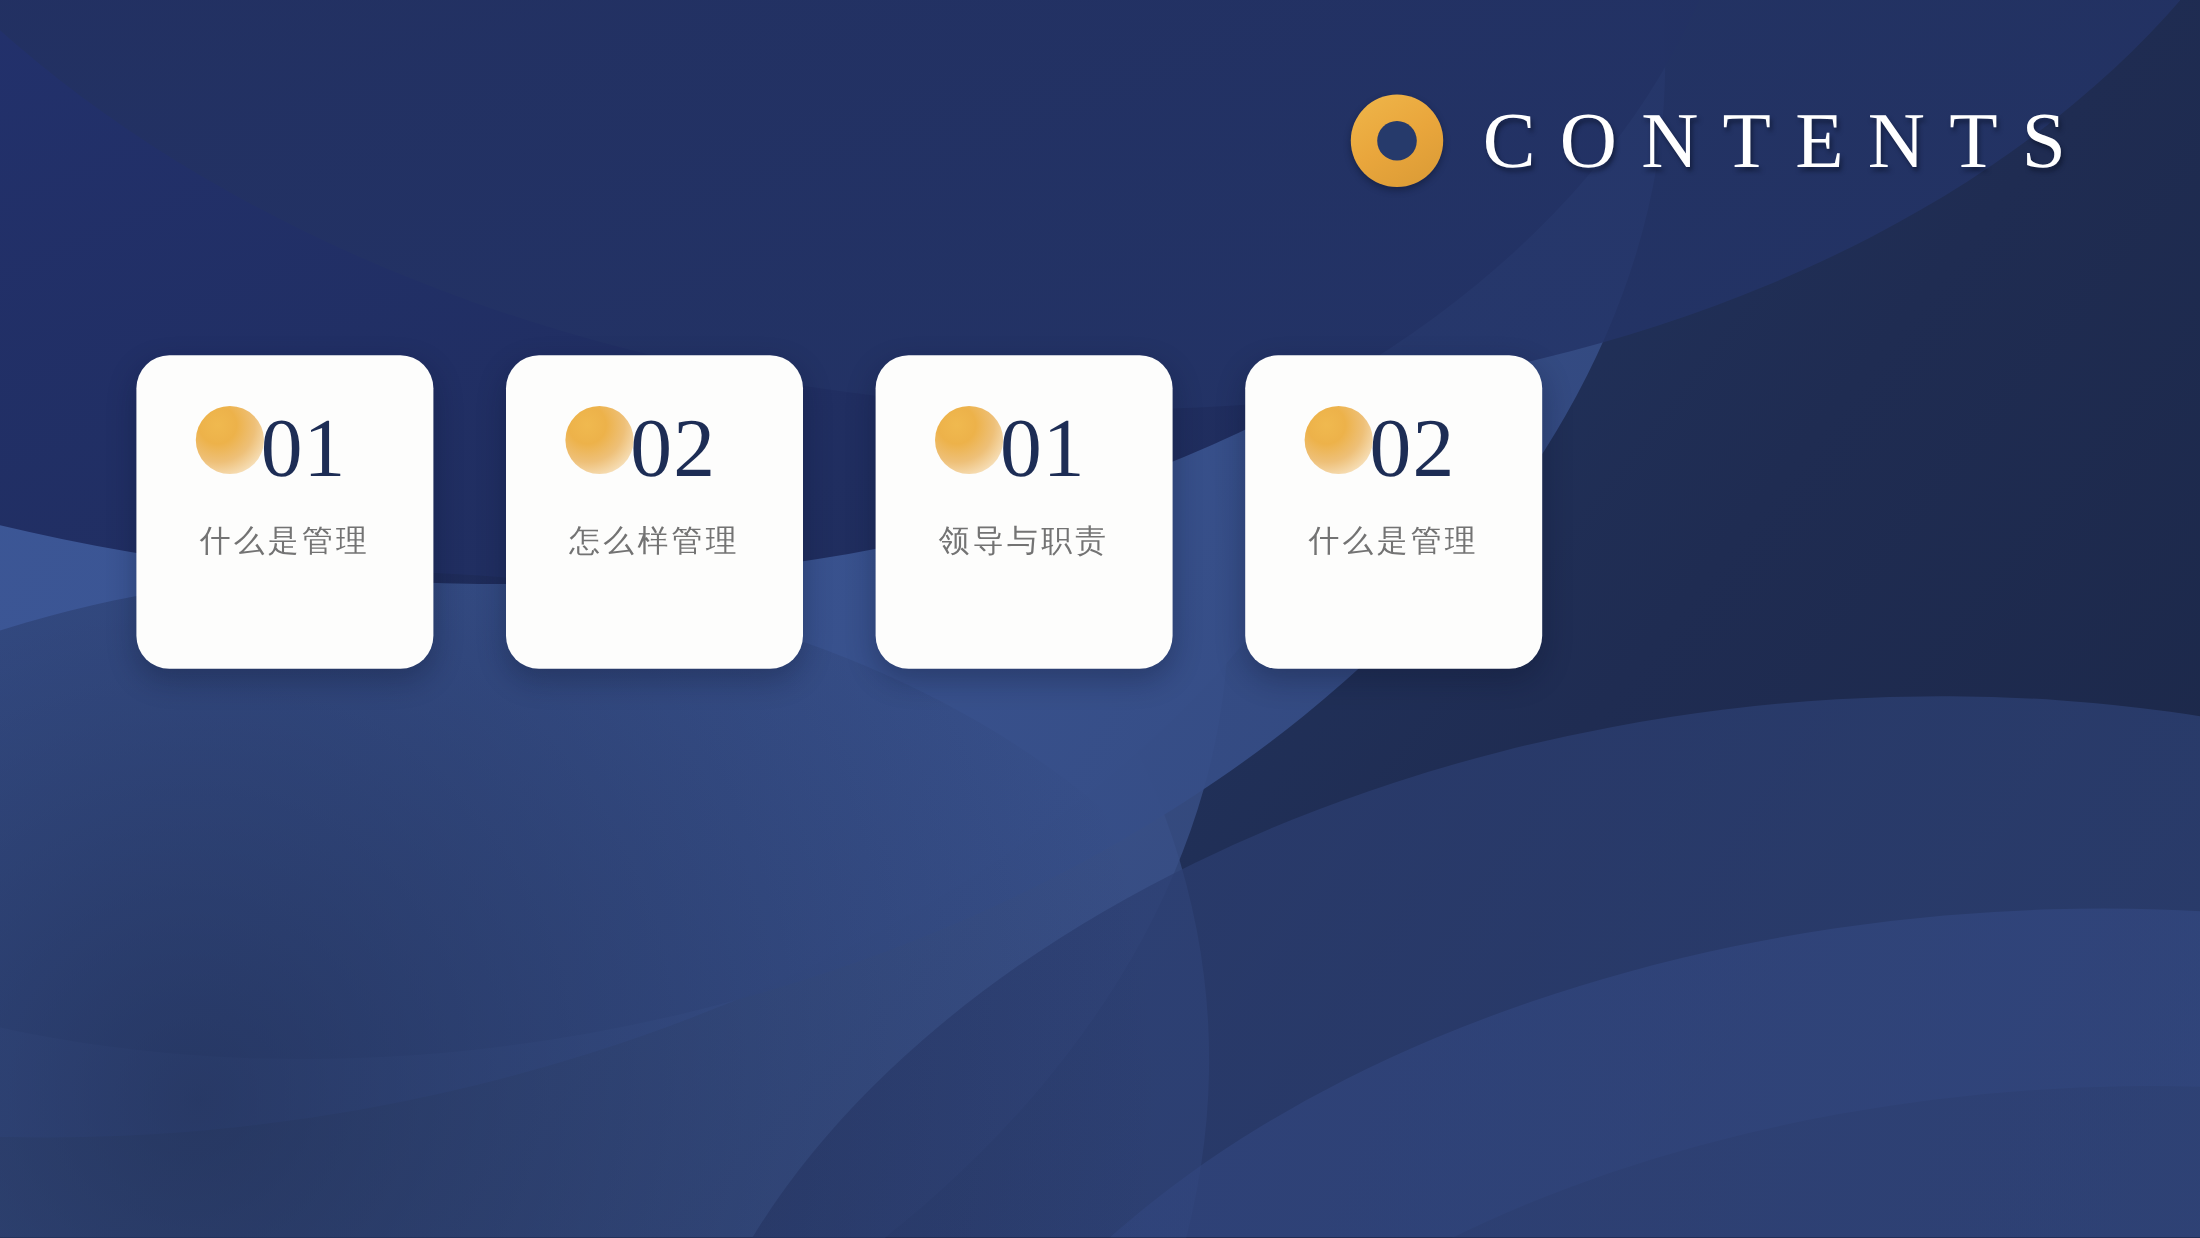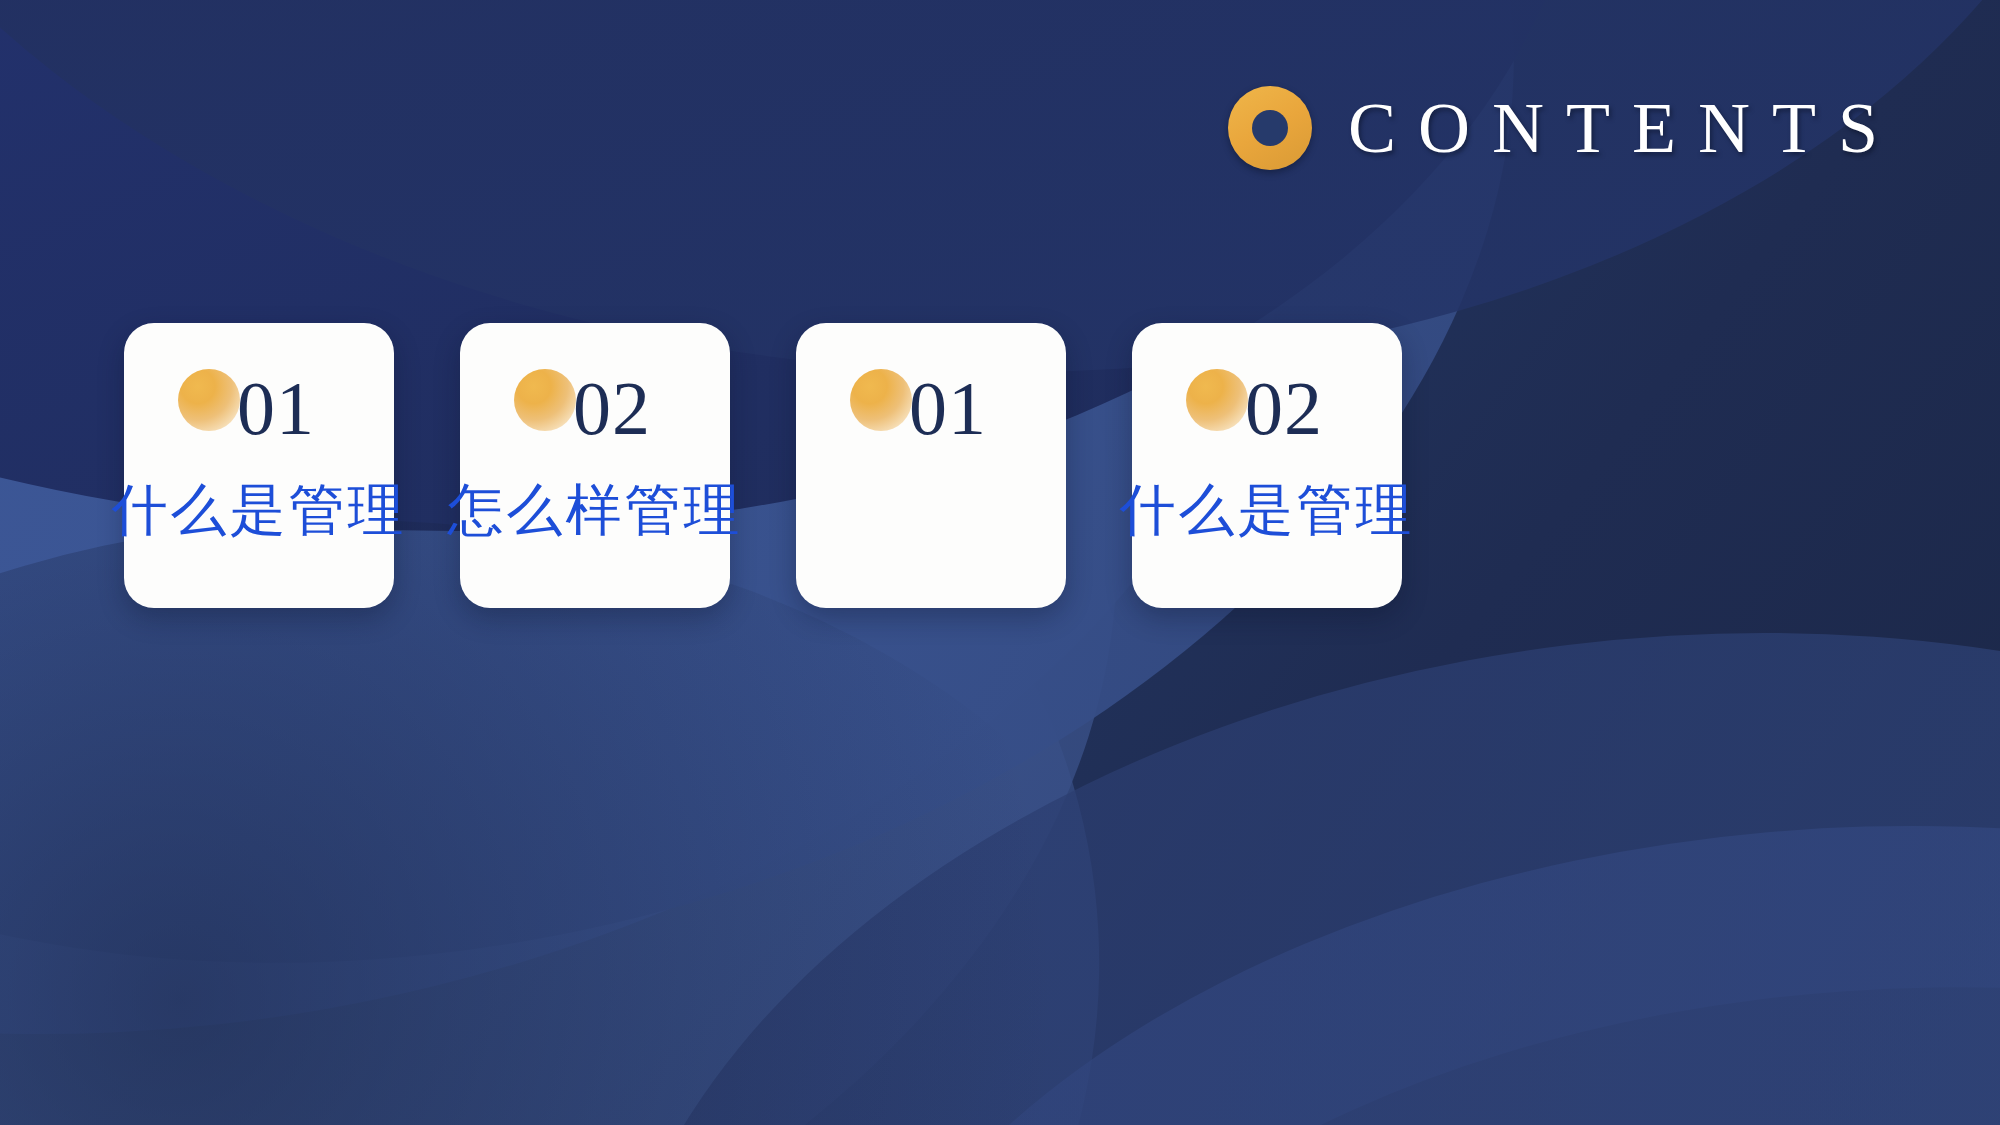--- a/index.html
+++ b/index.html
@@ -204,22 +204,22 @@
     position: relative;
     z-index: 2;
     color: #1d2d55;
     font-size: 76px;
     line-height: 1;
     letter-spacing: 1px;
     margin-left: 34px;
     margin-top: 6px;
   }
   .card-label {
-    color: #1d4ed8;
-    font-size: 56px;
+    color: #737373;
+    font-size: 28px;
     letter-spacing: 3px;
     margin-top: 14px;
     white-space: nowrap;
   }
 </style>
 </head>
 <body>
 
 <div id="slide">
 
@@ -257,20 +257,21 @@
         <div class="card-num">02</div>
       </div>
       <div class="card-label">怎么样管理</div>
     </div>
 
     <div class="card">
       <div class="card-num-row">
         <div class="gold-dot"></div>
         <div class="card-num">01</div>
       </div>
+      <div class="card-label">领导与职责</div>
     </div>
 
     <div class="card">
       <div class="card-num-row">
         <div class="gold-dot"></div>
         <div class="card-num">02</div>
       </div>
       <div class="card-label">什么是管理</div>
     </div>
 

